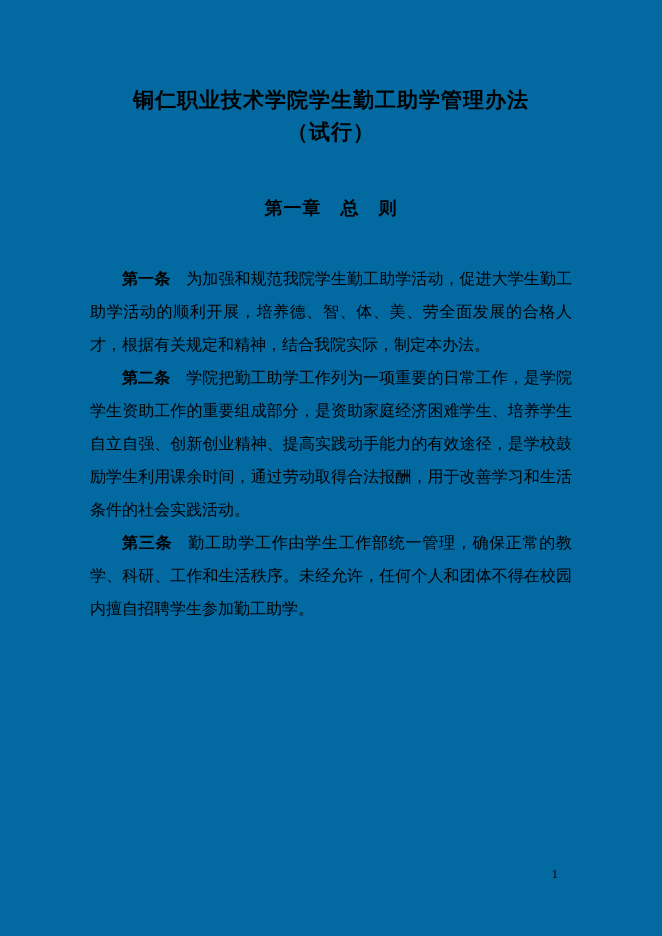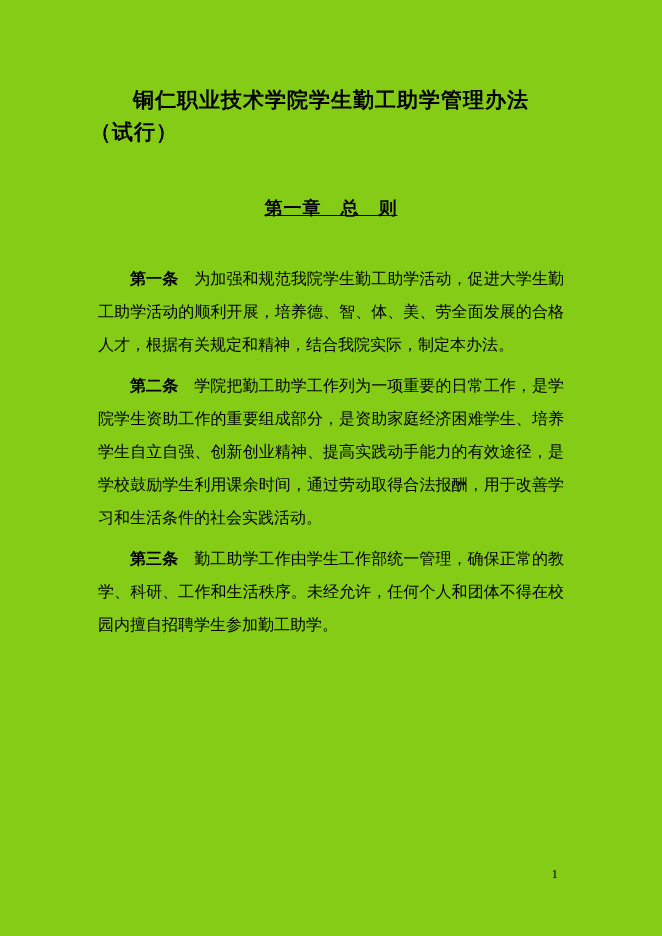--- a/index.html
+++ b/index.html
@@ -13,54 +13,54 @@
     height: 936px;
     position: relative;
     font-family: "Liberation Serif", "DejaVu Serif", serif;
     color: #000000;
   }
   .page {
     width: 662px;
     height: 936px;
     padding: 84px 90px 40px 90px;
     position: relative;
-    background: #84cc16;
+    background: #0369a1;
     overflow: hidden;
   }
   .doc-title {
     font-family: "Liberation Sans", "DejaVu Sans", sans-serif;
     font-weight: bold;
     font-size: 21px;
     line-height: 32px;
     text-align: center;
     margin: 0;
     letter-spacing: 1px;
   }
   .doc-subtitle {
     font-family: "Liberation Sans", "DejaVu Sans", sans-serif;
     font-weight: bold;
     font-size: 21px;
     line-height: 32px;
+    text-align: center;
     margin: 0;
     letter-spacing: 1px;
   }
   .chapter-heading {
     font-family: "Liberation Sans", "DejaVu Sans", sans-serif;
     font-weight: bold;
     font-size: 18px;
     text-align: center;
     margin: 48px 0 0 0;
     letter-spacing: 1px;
-    text-decoration: underline;
   }
   .body-text {
     margin-top: 42px;
   }
   .para {
-    margin: 8px;
+    margin: 0;
     font-size: 16px;
     line-height: 33px;
     text-align: justify;
     text-indent: 2em;
     word-break: break-all;
   }
   .para-label {
     font-weight: bold;
     margin-right: 1em;
   }

